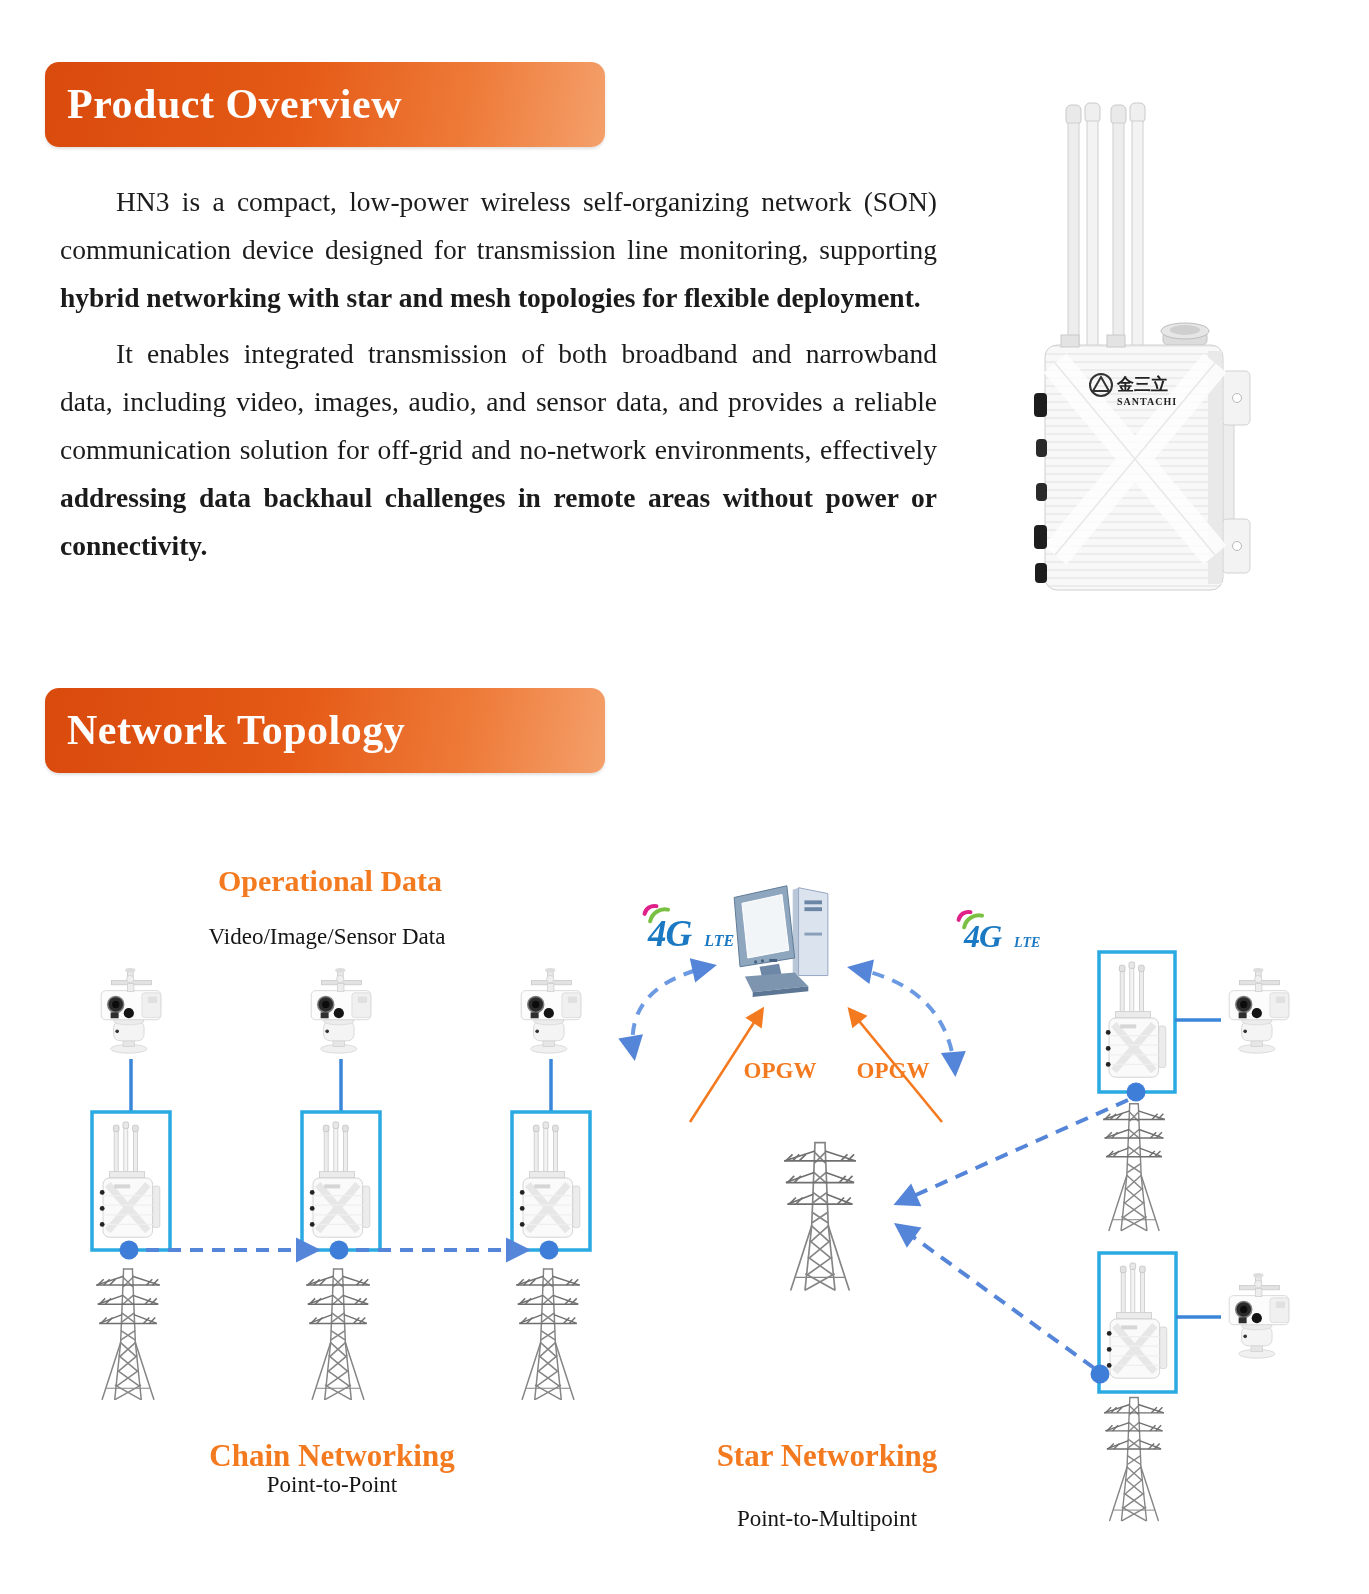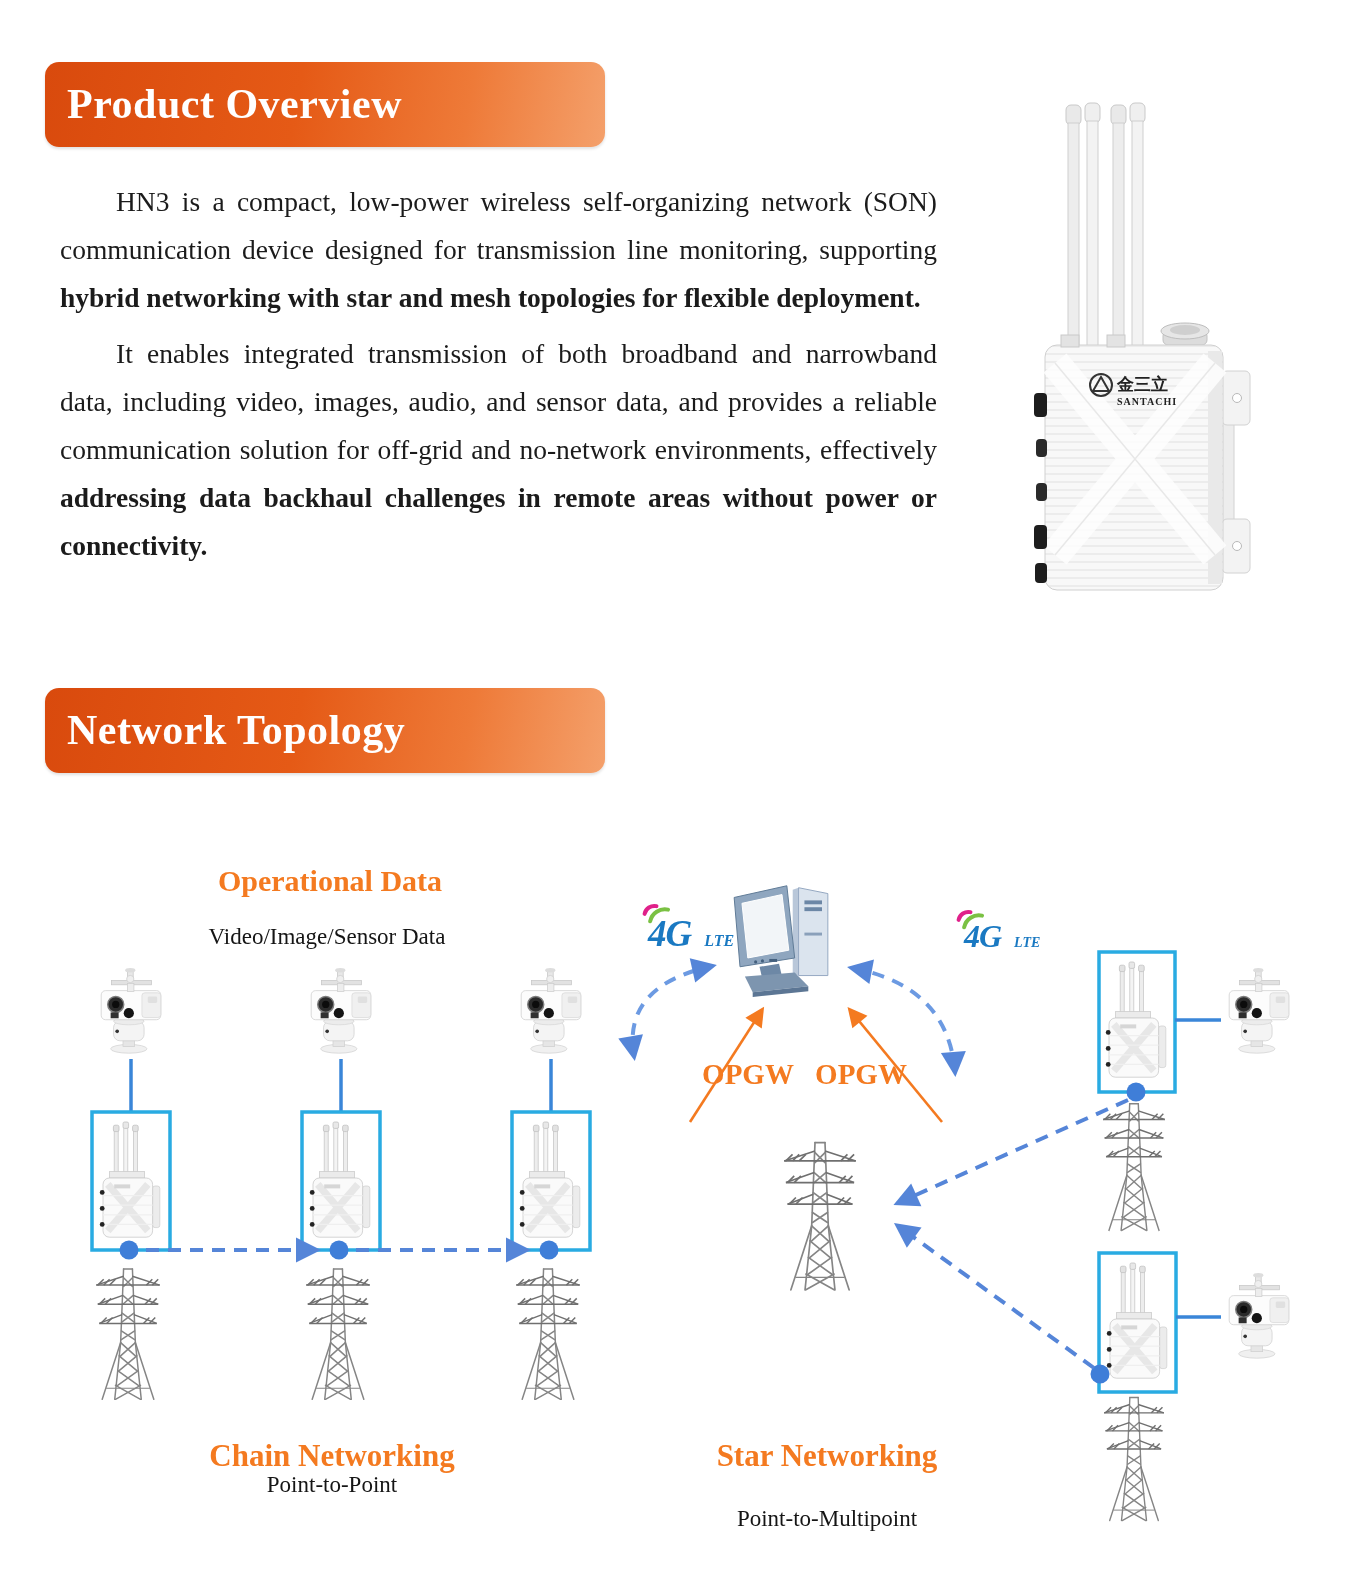--- a/index.html
+++ b/index.html
@@ -31,21 +31,21 @@
   .overview-text p{margin:8px;text-indent:56px;}
   .overview-text .b{font-weight:bold;}
   
   .product-photo{position:absolute;left:1025px;top:95px;width:240px;height:510px;}
   
   .topo{position:absolute;left:0;top:780px;width:1369px;height:814px;}
   .topo svg.scene{position:absolute;left:0;top:0;}
   .lbl{position:absolute;transform:translateX(-50%);white-space:nowrap;}
   .lbl.orange-big{color:#f47a20;font-weight:bold;font-size:30px;}
   .lbl.black-mid{color:#151515;font-size:23px;margin-top:20px;}
-  .lbl.orange-small{color:#f47a20;font-weight:bold;font-size:29px;}
+  .lbl.orange-small{color:#f47a20;font-weight:bold;font-size:23px;margin-left:32px;}
   .lte-logo{
     position:absolute;white-space:nowrap;
     color:#1a79c2;font-style:italic;font-weight:bold;
   }
   .lte-logo .g4{font-size:37px;letter-spacing:-1px;margin-left:44px;}
   .lte-logo .lte{font-size:16px;margin-left:13px;}
   .lte-logo svg{position:absolute;}
 </style>
 </head>
 <body>

